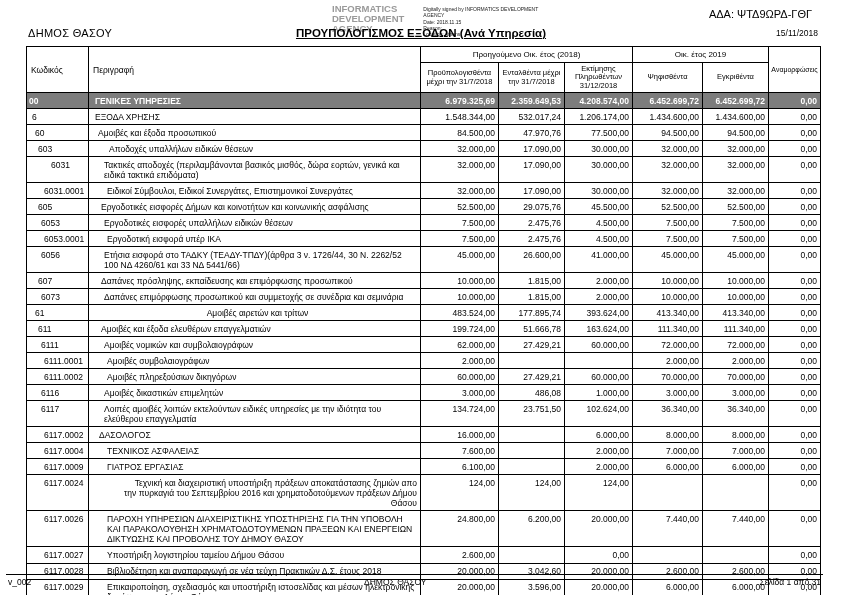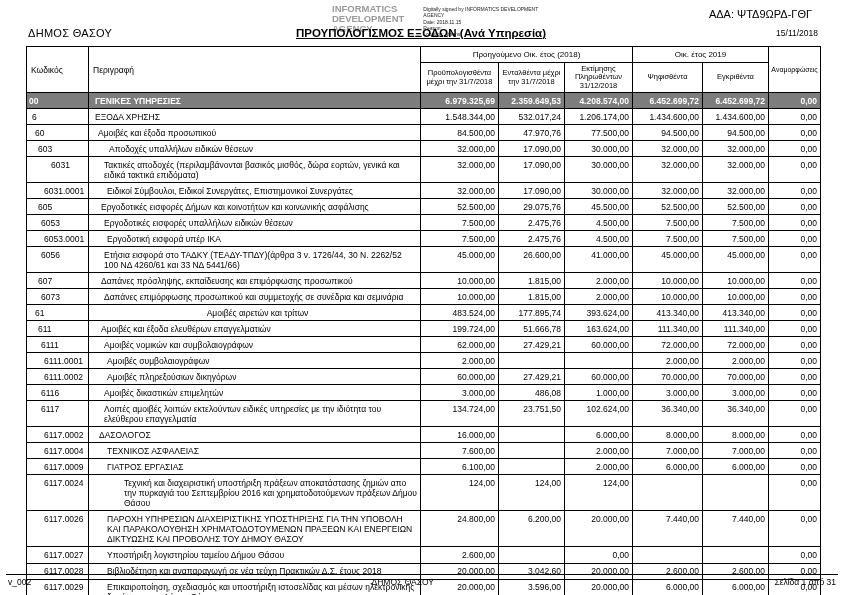--- a/index.html
+++ b/index.html
@@ -24,21 +24,21 @@
   th.group{text-align:center;height:16px;font-size:8px}
   th.sub{text-align:center;height:30px;line-height:1.15}
   th.code-h,th.desc-h{text-align:left;font-size:8.5px;padding-left:4px}
   th.amend{text-align:center;font-size:7px}
   td{padding:2.5px 3px;line-height:1.18}
   td.code{white-space:nowrap;overflow:hidden}
   td.num{text-align:right;white-space:nowrap}
   tr.hl td{background:#7d7d7d;color:#fff;font-weight:bold}
 
   
-  .footer{position:absolute;left:6px;right:4px;top:574px;border-top:1px solid #000;padding:2px 2px 0 2px;display:flex;justify-content:space-between;font-size:8.5px}
+  .footer{position:absolute;left:6px;right:19px;top:574px;border-top:1px solid #000;padding:2px 2px 0 2px;display:flex;justify-content:space-between;font-size:8.5px}
 </style>
 </head>
 <body>
 
 <div class="page">
 
   <div class="ada">ΑΔΑ: ΨΤΔ9ΩΡΔ-ΓΘΓ</div>
   <div class="org">ΔΗΜΟΣ ΘΑΣΟΥ</div>
   <div class="title">ΠΡΟΥΠΟΛΟΓΙΣΜΟΣ ΕΞΟΔΩΝ (Ανά Υπηρεσία)</div>
   <div class="date">15/11/2018</div>
@@ -294,21 +294,21 @@
           <td class="desc" style="padding-left: 18px;">ΓΙΑΤΡΟΣ ΕΡΓΑΣΙΑΣ</td>
           <td class="num">6.100,00</td>
           <td class="num"></td>
           <td class="num">2.000,00</td>
           <td class="num">6.000,00</td>
           <td class="num">6.000,00</td>
           <td class="num">0,00</td>
         </tr>
         <tr>
           <td class="code" style="padding-left: 17px;">6117.0024</td>
-          <td class="desc" style="padding-left: 35px;">Τεχνική και διαχειριστική υποστήριξη πράξεων αποκατάστασης ζημιών απο την πυρκαγιά του Σεπτεμβρίου 2016 και χρηματοδοτούμενων πράξεων Δήμου Θάσου</td>
+          <td class="desc" style="padding-left: 35px; text-align: right;">Τεχνική και διαχειριστική υποστήριξη πράξεων αποκατάστασης ζημιών απο την πυρκαγιά του Σεπτεμβρίου 2016 και χρηματοδοτούμενων πράξεων Δήμου Θάσου</td>
           <td class="num">124,00</td>
           <td class="num">124,00</td>
           <td class="num">124,00</td>
           <td class="num"></td>
           <td class="num"></td>
           <td class="num">0,00</td>
         </tr>
         <tr>
           <td class="code" style="padding-left: 17px;">6117.0026</td>
           <td class="desc" style="padding-left: 18px;">ΠΑΡΟΧΗ ΥΠΗΡΕΣΙΩΝ ΔΙΑΧΕΙΡΙΣΤΙΚΗΣ ΥΠΟΣΤΗΡΙΞΗΣ ΓΙΑ ΤΗΝ ΥΠΟΒΟΛΗ ΚΑΙ ΠΑΡΑΚΟΛΟΥΘΗΣΗ ΧΡΗΜΑΤΟΔΟΤΟΥΜΕΝΩΝ ΠΡΑΞΕΩΝ ΚΑΙ ΕΝΕΡΓΕΙΩΝ ΔΙΚΤΥΩΣΗΣ ΚΑΙ ΠΡΟΒΟΛΗΣ ΤΟΥ ΔΗΜΟΥ ΘΑΣΟΥ</td>

